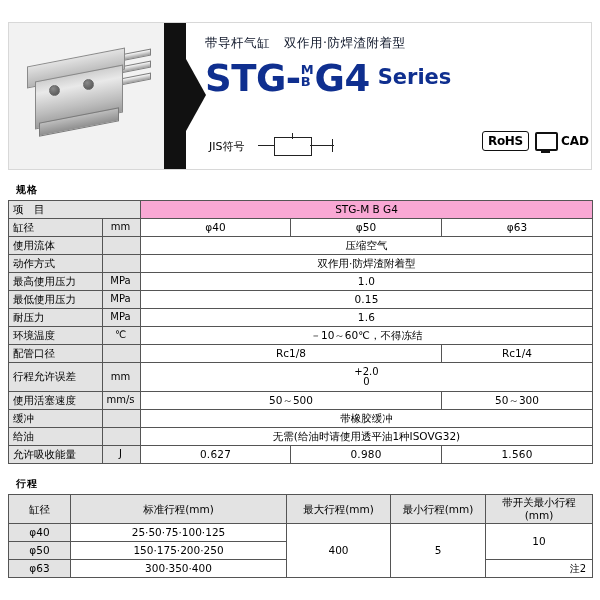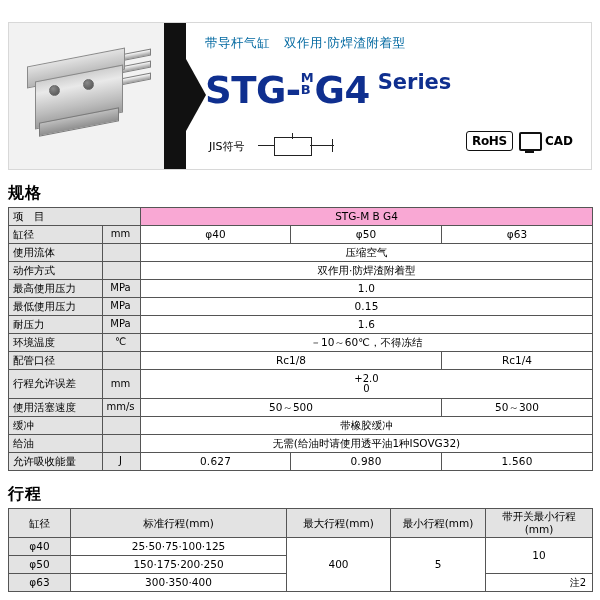--- a/index.html
+++ b/index.html
@@ -116,27 +116,27 @@
   }
   .header-text {
     position: absolute;
     left: 196px;
     top: 12px;
     right: 8px;
   }
   .subtitle-jp {
     font-size: 12.5px;
     letter-spacing: 0.5px;
-    color: #0369a1;
-    margin-bottom: 20px;
+    color: #0f172a;
+    margin-bottom: 8px;
   }
   .subtitle-jp .gap { display:inline-block; width: 14px; }
   .series-line {
     display: flex;
-    align-items: flex-start;
+    align-items: center;
     line-height: 1;
     margin-top: 0;
   }
   .series-main {
     font-family: "DejaVu Sans", "Liberation Sans", sans-serif;
     font-weight: bold;
     font-size: 37px;
     letter-spacing: -0.5px;
     color: #0f2f8f;
   }
@@ -200,21 +200,21 @@
   .jis-symbol .ln {
     position: absolute;
     background: #222;
   }
   .jis-symbol .l1 { left: 2px; top: 14px; width: 16px; height: 1px; }
   .jis-symbol .l2 { left: 54px; top: 14px; width: 24px; height: 1px; }
   .jis-symbol .l3 { left: 36px; top: 2px; width: 1px; height: 6px; }
   .jis-symbol .l4 { left: 76px; top: 8px; width: 1px; height: 13px; }
   .badges {
     position: absolute;
-    right: 18px;
+    right: 2px;
     top: 108px;
     display: flex;
     align-items: center;
     gap: 6px;
     text-align: right;
   }
   .badge-rohs {
     border: 1.5px solid #111;
     border-radius: 3px;
     padding: 2px 5px;
@@ -245,23 +245,23 @@
     height: 3px;
     background: #111;
   }
   .cad-text {
     font-size: 12px;
     font-weight: bold;
   }
 
   
   .sec-title {
-    font-size: 16px;
+    font-size: 10px;
     font-weight: bold;
-    margin: 13px 0 3px 8px;
+    margin: 13px 0 3px 16px;
     letter-spacing: 1px;
   }
 
   
   table {
     border-collapse: collapse;
     margin-left: 8px;
     table-layout: fixed;
     border-radius: 26px;
   }

